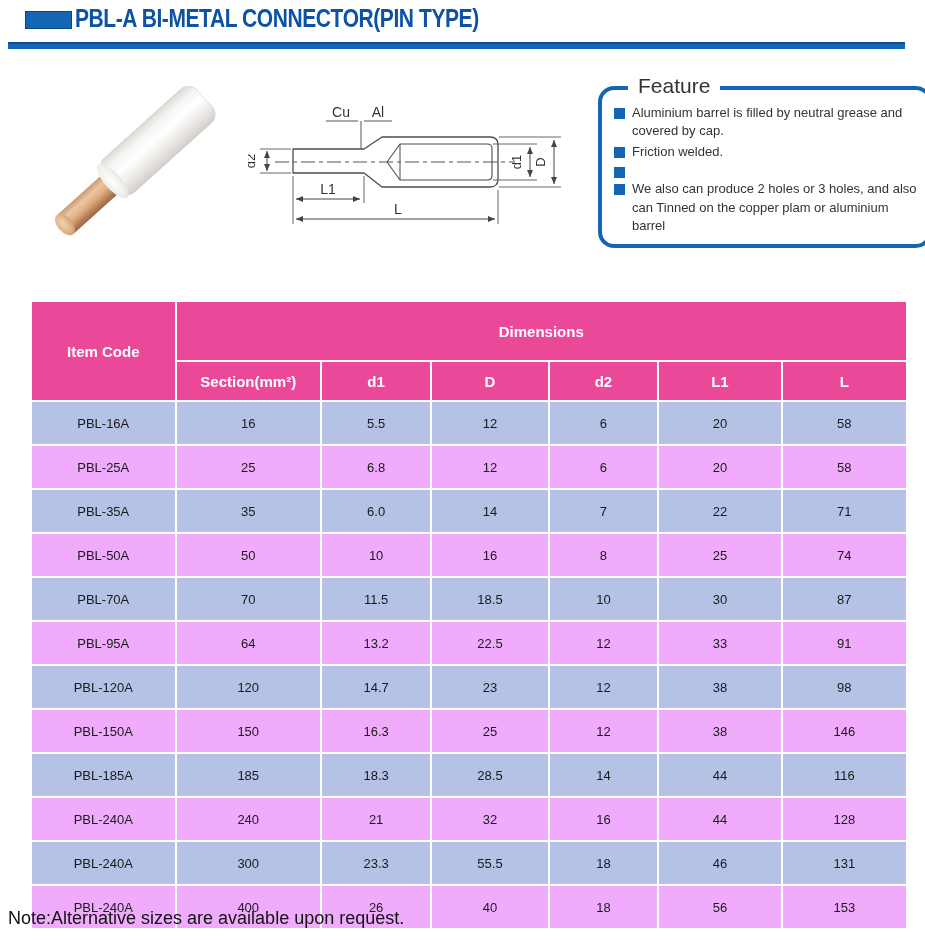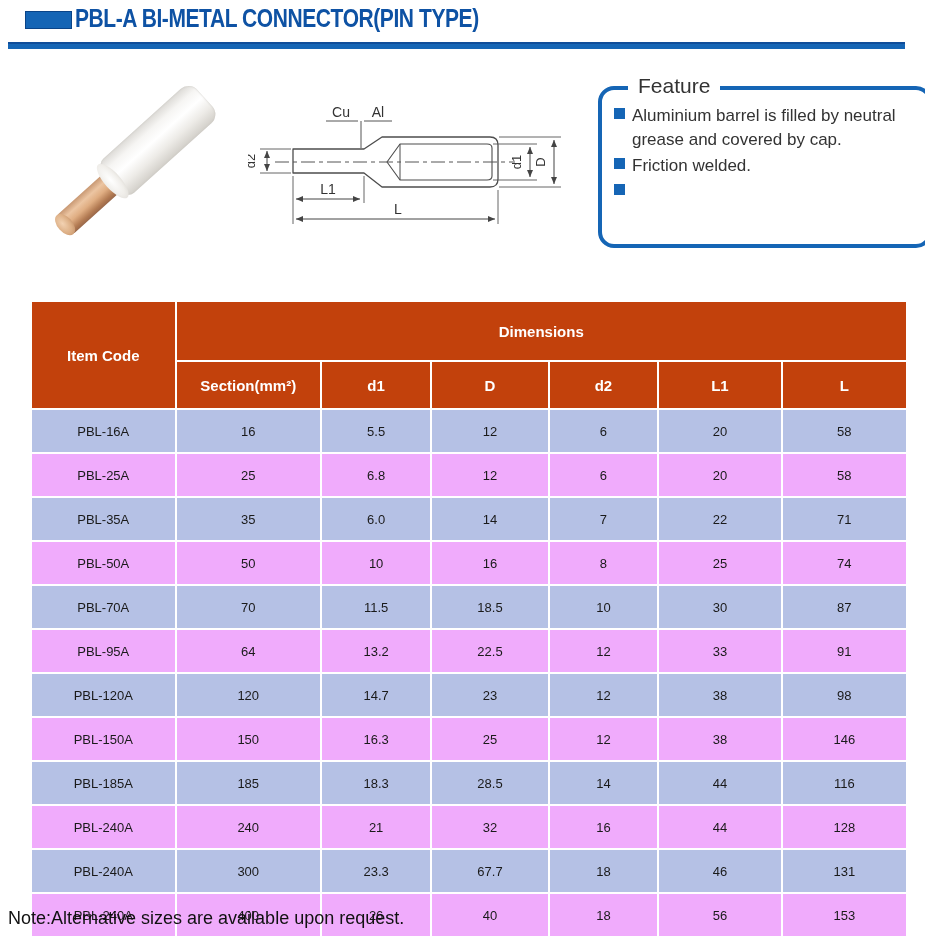--- a/index.html
+++ b/index.html
@@ -33,31 +33,31 @@
   
   .drawing{position:absolute;left:248px;top:95px;}
   .drawing text{font-family:"Liberation Sans",sans-serif;fill:#333;}
 
   
   .feature-box{position:absolute;left:598px;top:86px;width:334px;height:162px;
                border:4px solid #1565b5;border-radius:16px;box-sizing:border-box;background:#fff;}
   .feature-legend{position:absolute;top:-16px;left:26px;background:#fff;padding:0 10px;
                   font-size:21px;color:#333;}
   .feature-list{list-style:none;margin:0;padding:14px 6px 6px 12px;}
-  .feature-list li{display:flex;gap:7px;font-size:17px;line-height:1.42;color:#333;margin-bottom:2px;}
+  .feature-list li{display:flex;gap:7px;font-size:13px;line-height:1.42;color:#333;margin-bottom:2px;}
   .f-bullet{flex:0 0 auto;width:11px;height:11px;background:#1565b5;margin-top:4px;}
 
   
   .spec-table{position:absolute;left:30px;top:300px;width:878px;
               border-collapse:collapse;table-layout:fixed;}
   .spec-table th,.spec-table td{border:2px solid #fff;text-align:center;vertical-align:middle;
               font-family:"Liberation Sans",sans-serif;}
-  .spec-table th{background:#c2410c;color:#fff;font-weight:bold;font-size:15px;}
+  .spec-table th{background:#ec4899;color:#fff;font-weight:bold;font-size:15px;}
   .row-dim{height:60px;}
-  .row-sub{height:48px;}
+  .row-sub{height:40px;}
   .spec-table td{font-size:13px;color:#1a1a1a;height:40px;}
   tr.r-blue td{background:#b5c1e5;}
   tr.r-gray td{background:#f0abfc;}
 
   
   .note{position:absolute;left:8px;top:908px;font-size:18px;color:#111;}
 </style>
 </head>
 <body>
 
@@ -125,20 +125,24 @@
         <li>
           <span class="f-bullet"></span>
           <span>Aluminium barrel is filled by neutral grease and covered by cap.</span>
         </li>
         <li>
           <span class="f-bullet"></span>
           <span>Friction welded.</span>
         </li>
         <li>
           <span class="f-bullet"></span>
+        </li>
+        <li>
+          <span class="f-bullet"></span>
+          <span>We also can produce 2 holes or 3 holes, and also can Tinned on the copper plam or aluminium barrel</span>
         </li>
       </ul>
   </div>
 
   <table class="spec-table">
     <colgroup>
       <col style="width:16.5%">
         <col style="width:16.6%">
         <col style="width:12.6%">
       <col style="width:13.4%">
@@ -248,21 +252,21 @@
           <td>21</td>
           <td>32</td>
           <td>16</td>
           <td>44</td>
           <td>128</td>
         </tr>
         <tr class="r-blue">
           <td>PBL-240A</td>
           <td>300</td>
           <td>23.3</td>
-          <td>67.7</td>
+          <td>55.5</td>
           <td>18</td>
           <td>46</td>
           <td>131</td>
         </tr>
         <tr class="r-gray">
           <td>PBL-240A</td>
           <td>400</td>
           <td>26</td>
           <td>40</td>
           <td>18</td>

